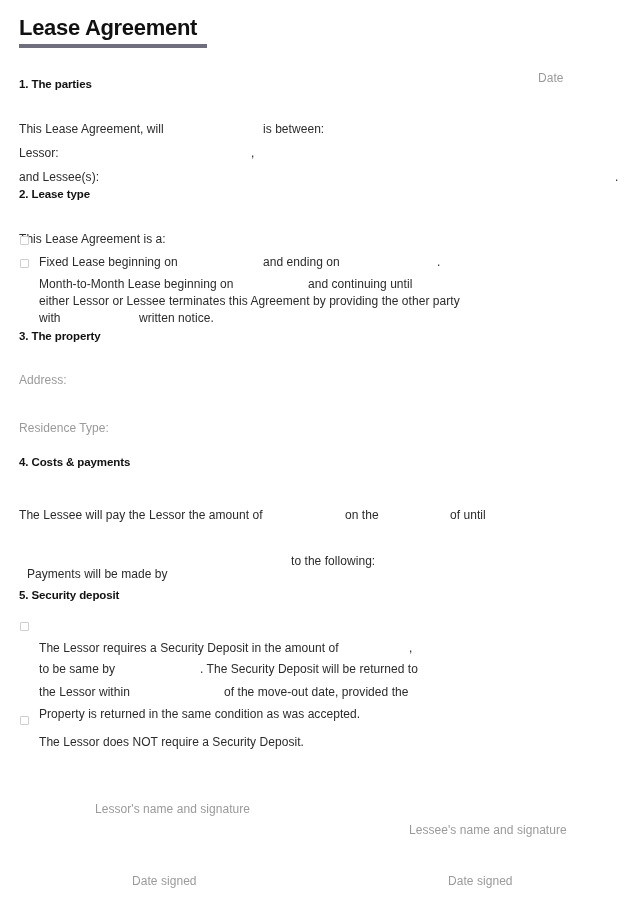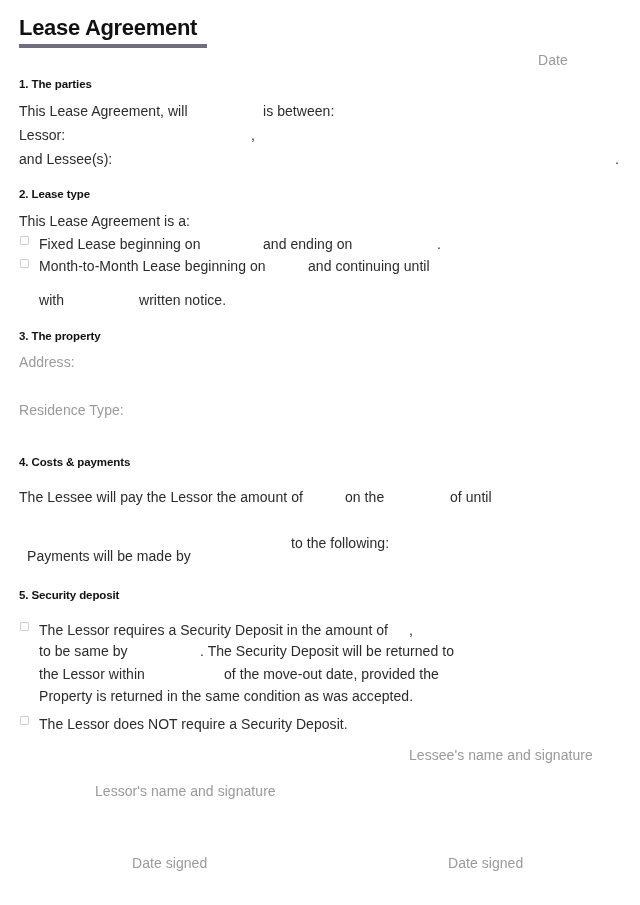--- a/index.html
+++ b/index.html
@@ -59,25 +59,26 @@
     left: 19px;
     font-size: 11.5px;
     font-weight: bold;
     color: #111111;
     letter-spacing: -0.1px;
   }
 
   
   .t {
     position: absolute;
-    font-size: 14px;
+    font-size: 12px;
     color: #2b2b2b;
     letter-spacing: 0.05px;
     white-space: nowrap;
     line-height: 1.2;
+    margin-top: 19px;
   }
   .t.gray {
     color: #9a9a9a;
   }
   .t.punct {
     color: #2b2b2b;
   }
 
   
   .cbox {
@@ -116,20 +117,21 @@
   <div class="t" style="left:19px; top:213px;">This Lease Agreement is a:</div>
 
   <div class="cbox" style="left:20px; top:236px;"></div>
   <div class="t" style="left:39px; top:236px;">Fixed Lease beginning on</div>
   <div class="t" style="left:263px; top:236px;">and ending on</div>
   <div class="t punct" style="left:437px; top:236px;">.</div>
 
   <div class="cbox" style="left:20px; top:259px;"></div>
   <div class="t" style="left:39px; top:258px;">Month-to-Month Lease beginning on</div>
   <div class="t" style="left:308px; top:258px;">and continuing until</div>
+  <div class="t" style="left:39px; top:275px;">either Lessor or Lessee terminates this Agreement by providing the other party</div>
   <div class="t" style="left:39px; top:292px;">with</div>
   <div class="t" style="left:139px; top:292px;">written notice.</div>
 
   <div class="sec-h" style="top:330px;">3. The property</div>
 
   <div class="t gray" style="left:19px; top:354px;">Address:</div>
 
   <div class="t gray" style="left:19px; top:402px;">Residence Type:</div>
 
   <div class="sec-h" style="top:456px;">4. Costs &amp; payments</div>
@@ -152,18 +154,18 @@
 
   <div class="t" style="left:39px; top:666px;">the Lessor within</div>
   <div class="t" style="left:224px; top:666px;">of the move-out date, provided the</div>
 
   <div class="t" style="left:39px; top:688px;">Property is returned in the same condition as was accepted.</div>
 
   <div class="cbox" style="left:20px; top:716px;"></div>
   <div class="t" style="left:39px; top:716px;">The Lessor does NOT require a Security Deposit.</div>
 
   <div class="t gray" style="left:95px; top:783px;">Lessor's name and signature</div>
-  <div class="t gray" style="left:409px; top:747px;">Lessee's name and signature</div>
+  <div class="t gray" style="left:409px; top:804px;">Lessee's name and signature</div>
 
   <div class="t gray" style="left:132px; top:855px;">Date signed</div>
   <div class="t gray" style="left:448px; top:855px;">Date signed</div>
 
 </div>
 
 </body></html>

